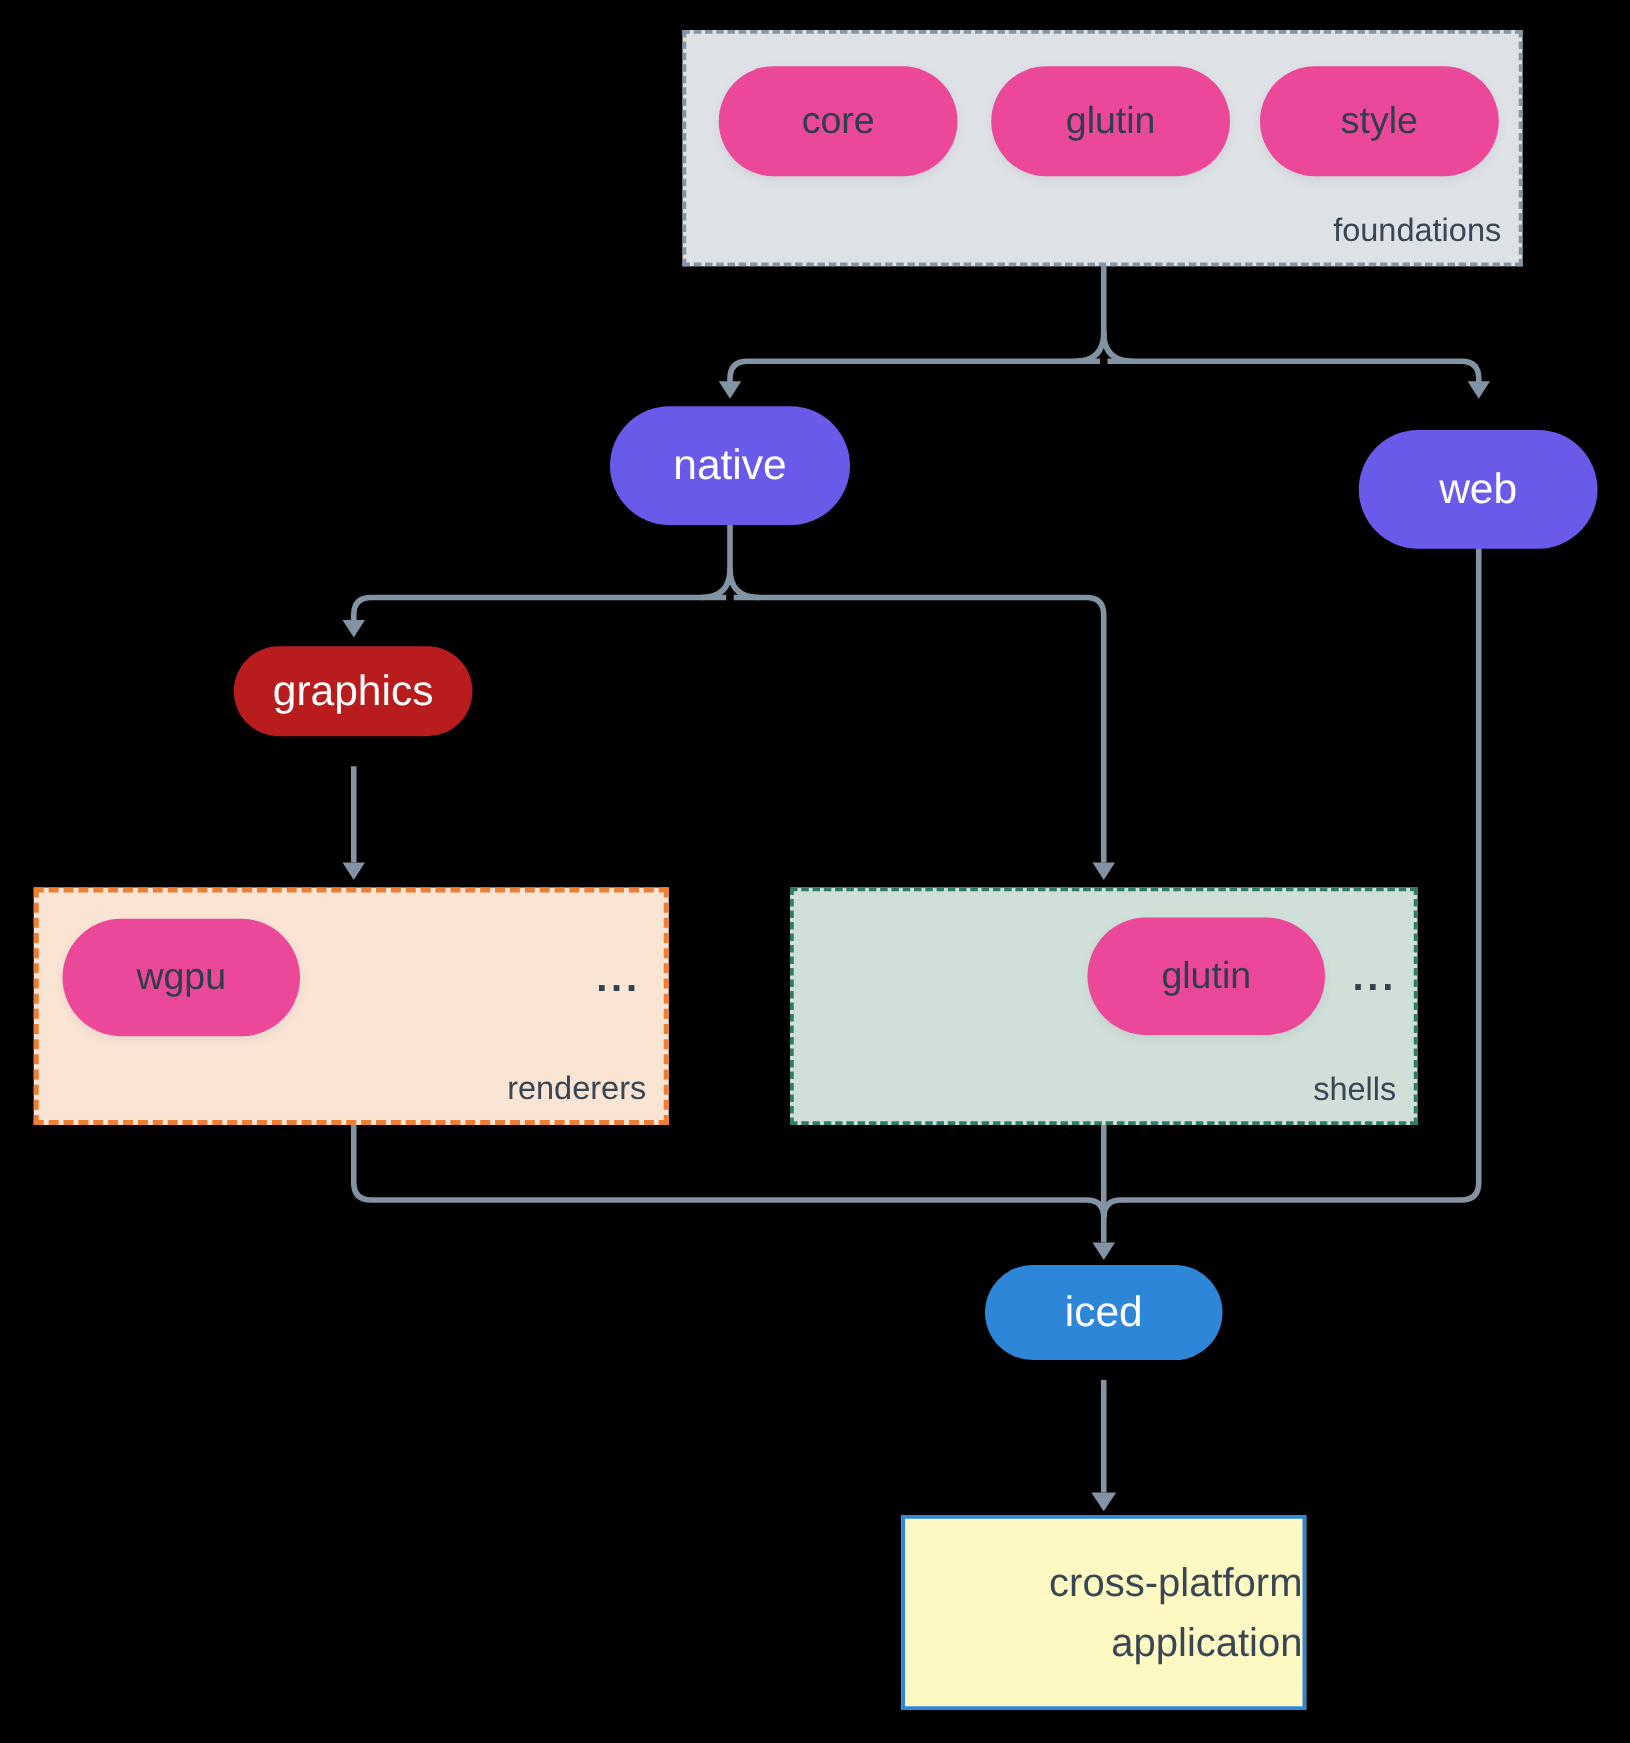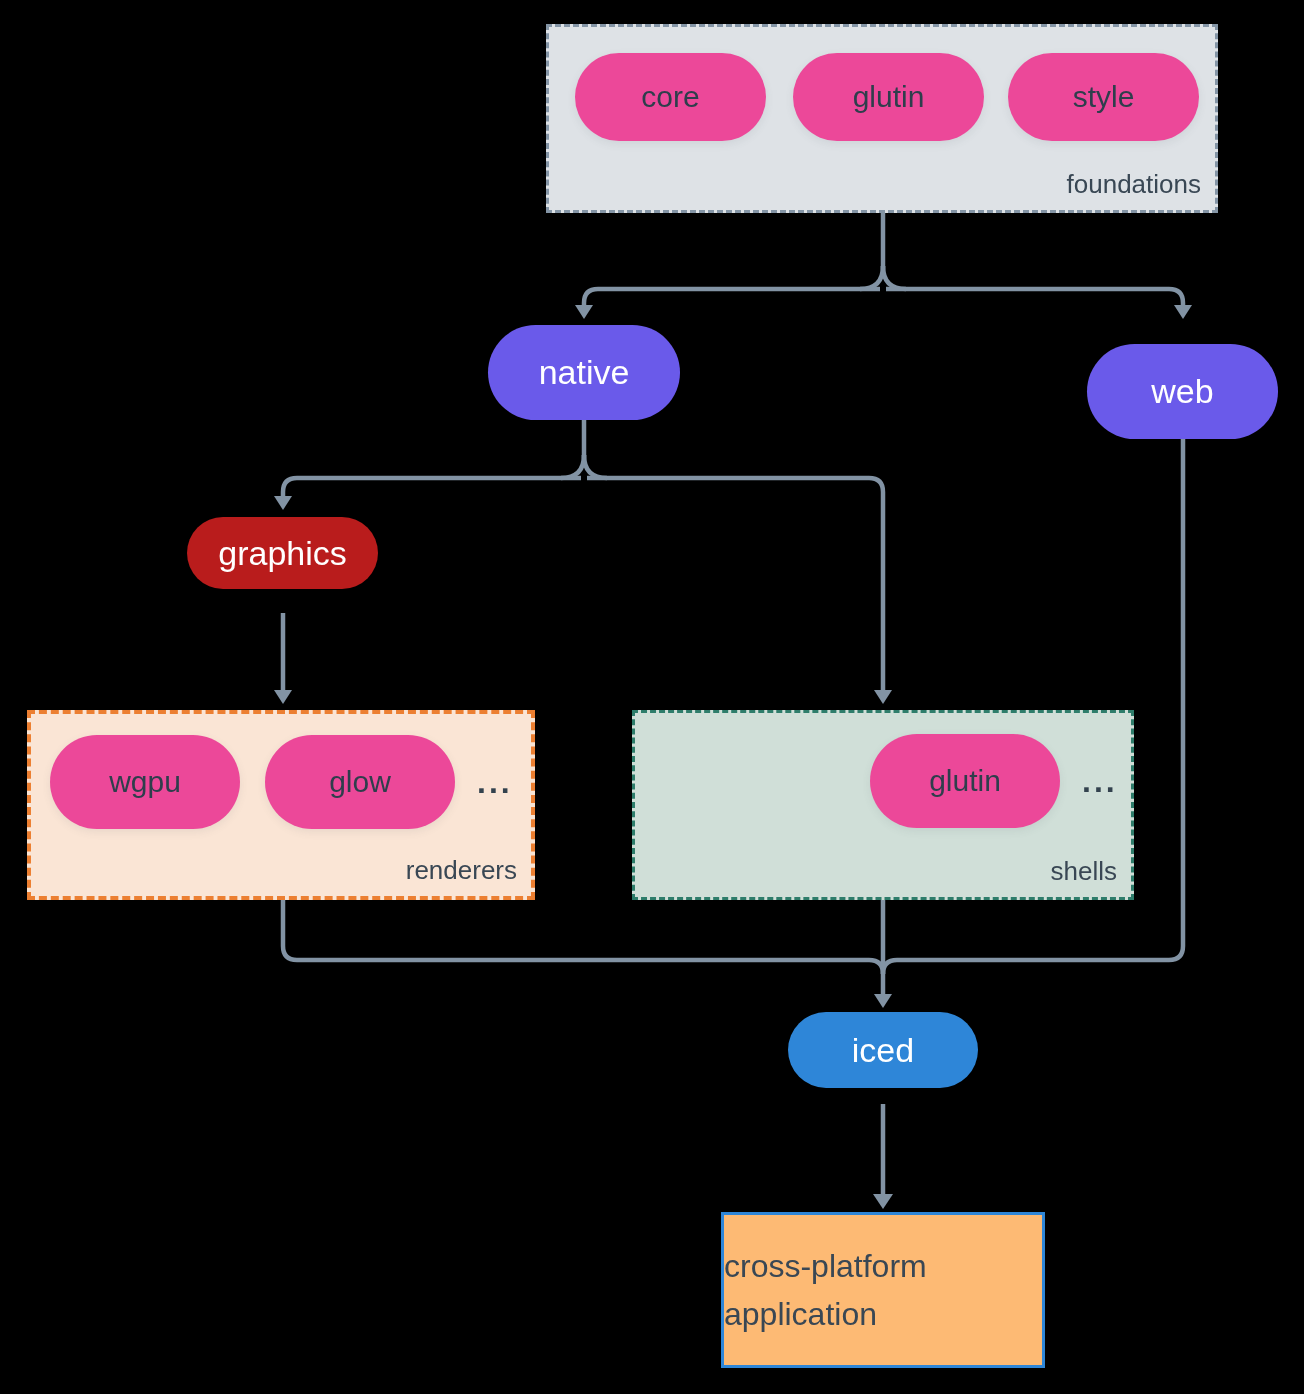--- a/index.html
+++ b/index.html
@@ -95,25 +95,25 @@
     font-size: 32px;
     font-weight: 700;
     letter-spacing: 3px;
     color: #33424E;
   }
   .app-box {
     position: absolute;
     left: 721px; top: 1212px;
     width: 324px; height: 156px;
     box-sizing: border-box;
-    background: #fdba74;
+    background: #fef9c3;
     border: 3px solid #2E86D8;
     display: flex;
     flex-direction: column;
-    align-items: flex-start;
+    align-items: flex-end;
     justify-content: center;
     font-size: 32px;
     line-height: 48px;
     color: #394754;
     text-align: center;
   }
 </style>
 </head>
 <body>
 
@@ -170,23 +170,20 @@
   </div>
 
   <div class="pill-colored pill-graphics">
     <span>graphics</span>
   </div>
 
   <div class="group-box group-renderers">
     <div class="pill-white pw-sub" style="left:19px">
       <span>wgpu</span>
     </div>
-    <div class="pill-white pw-sub" style="left:234px">
-      <span>glow</span>
-    </div>
     <div class="dots" style="left:446px">...</div>
     <div class="group-label">renderers</div>
   </div>
 
   <div class="group-box group-shells">
     <div class="pill-white pw-sub" style="left:235px">
       <span>glutin</span>
     </div>
     <div class="dots" style="left:447px">...</div>
     <div class="group-label">shells</div>

